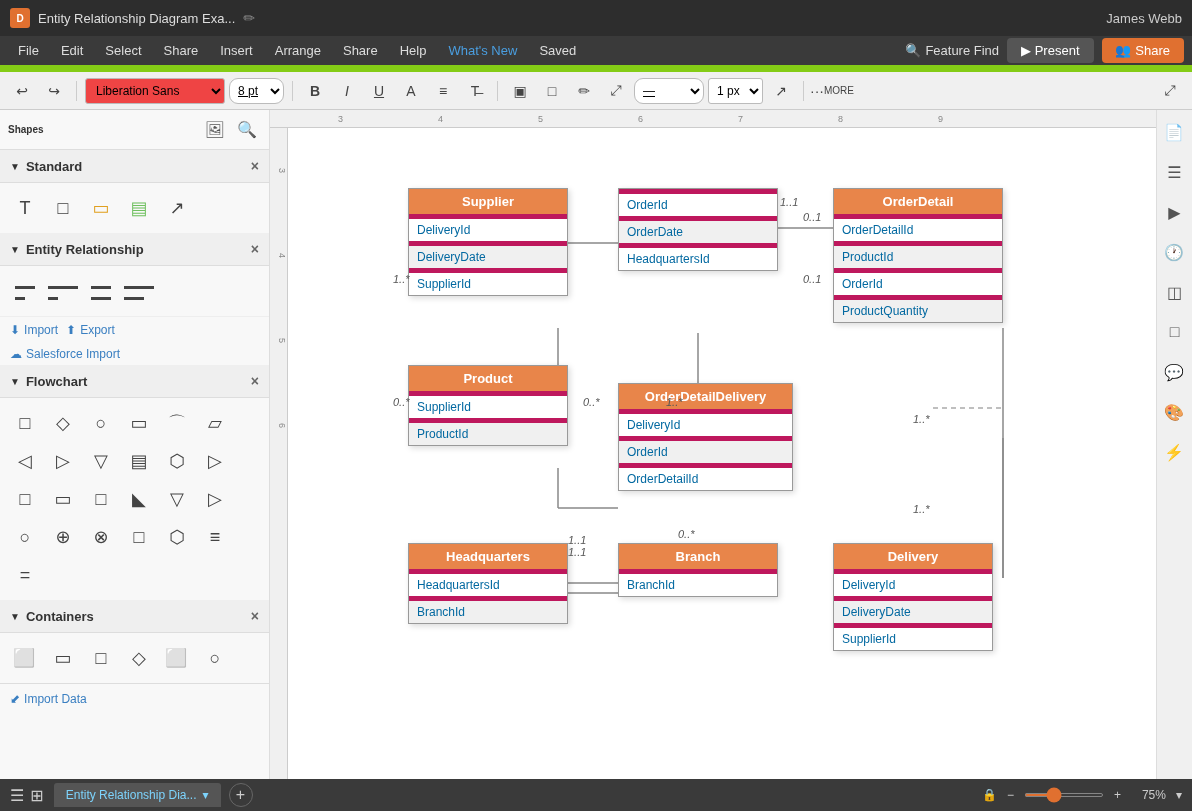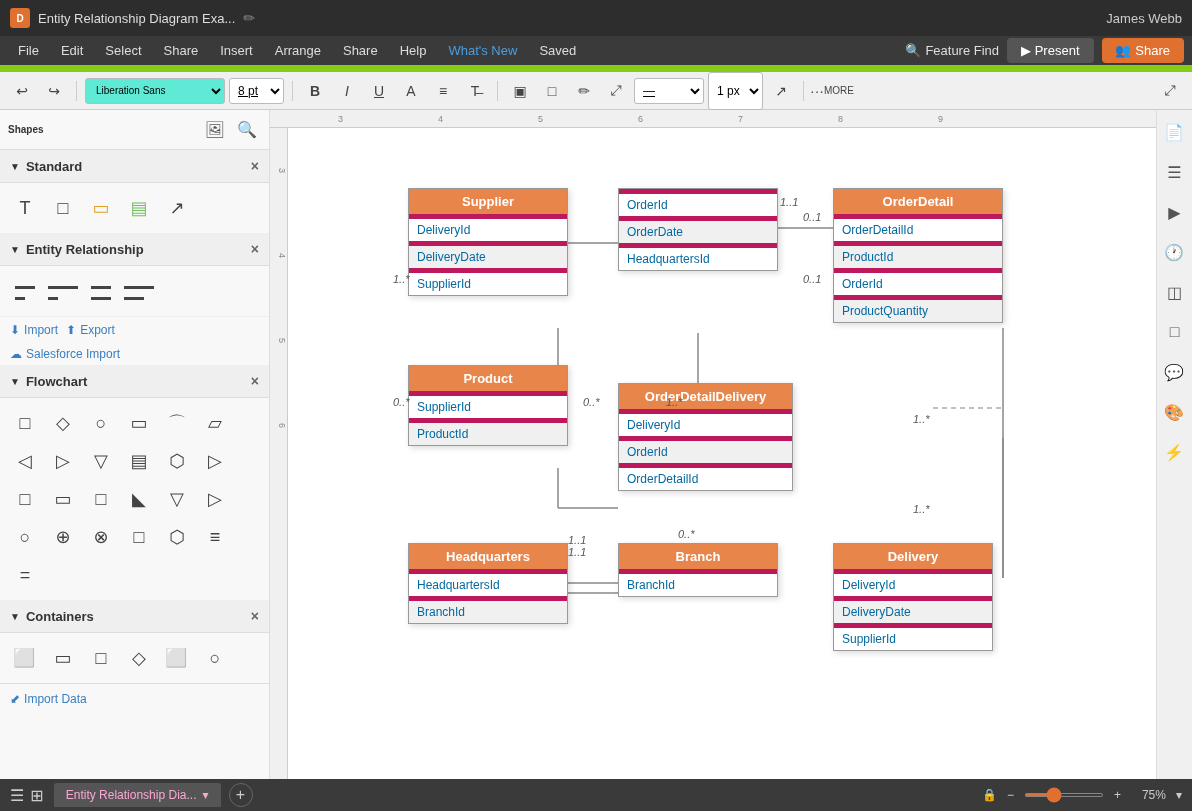--- a/index.html
+++ b/index.html
@@ -85,37 +85,37 @@
       cursor: pointer;
       display: flex; align-items: center; justify-content: center;
       font-size: 14px;
       color: #444;
     }
     .toolbar-separator { width: 1px; height: 20px; background: #ccc; margin: 0 4px; }
     .font-select {
       height: 26px;
       border: 1px solid #bbb;
       border-radius: 3px;
-      background: #5eead4;
+      background: #ef4444;
       padding: 0 6px;
-      font-size: 10px;
+      font-size: 12px;
       width: 140px;
     }
     .size-select {
       height: 26px;
       border: 1px solid #bbb;
-      border-radius: 3px;
+      border-radius: 9px;
       background: white;
       padding: 0 4px;
       font-size: 12px;
       width: 55px;
       text-decoration: underline;
     }
     .px-select {
-      height: 38px;
+      height: 26px;
       border: 1px solid #bbb;
       border-radius: 3px;
       background: white;
       padding: 0 4px;
       font-size: 12px;
       width: 55px;
     }
 
     
     #main {
@@ -290,21 +290,21 @@
       background: #3a3a3a;
       display: flex;
       align-items: center;
       padding: 0 10px;
       gap: 0;
     }
     .tab-list-btn { color: #ccc; font-size: 16px; cursor: pointer; margin-right: 6px; }
     .tab-grid-btn { color: #ccc; font-size: 16px; cursor: pointer; margin-right: 10px; }
     .tab-item {
       background: #555;
-      color: #f9a8d4;
+      color: #7dd3fc;
       font-size: 12px;
       padding: 5px 12px;
       border-radius: 3px 3px 0 0;
       cursor: pointer;
       display: flex; align-items: center; gap: 6px;
       max-width: 200px;
     }
     .tab-add-btn {
       width: 24px; height: 24px;
       border: 1px solid #666;

